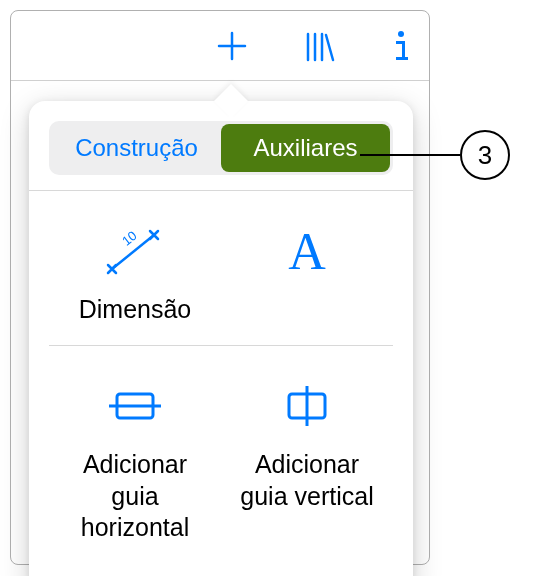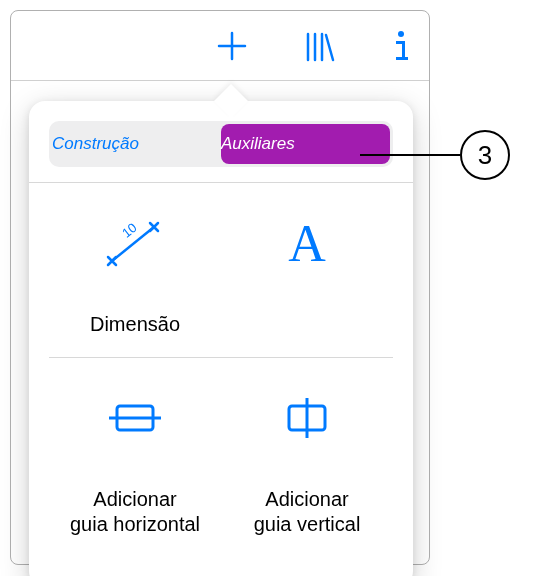--- a/index.html
+++ b/index.html
@@ -59,29 +59,29 @@
     }
     .segmented {
       display: flex;
       background: #eeeeef;
       border-radius: 10px;
       padding: 3px;
       margin-bottom: 15px;
     }
     .segment {
       flex: 1;
+      text-align: center;
       padding: 10px 0;
-      font-size: 17px;
+      font-size: 24px;
       border-radius: 8px;
       cursor: pointer;
-      font-style: italic;
     }
     .segment.inactive { color: #007AFF; }
     .segment.active {
-      background: #a21caf;
+      background: #4d7c0f;
       color: #fff;
       font-weight: 500;
     }
     .divider {
       height: 1px;
       background: #d8d8d8;
       margin: 0 -20px;
     }
     .grid {
       display: flex;
@@ -97,26 +97,25 @@
     }
     .cell-icon {
       height: 70px;
       display: flex;
       align-items: center;
       justify-content: center;
       color: #007AFF;
       margin-bottom: 8px;
     }
     .cell-label {
-      font-size: 20px;
+      font-size: 25px;
       color: #000;
       text-align: center;
       line-height: 1.25;
       white-space: pre-line;
-      margin-top: 26px;
     }
     .divider-mid {
       height: 1px;
       background: #d8d8d8;
       width: calc(100% - 10px);
       margin: 0 auto;
     }
     .callout {
       position: absolute;
       left: 460px;

